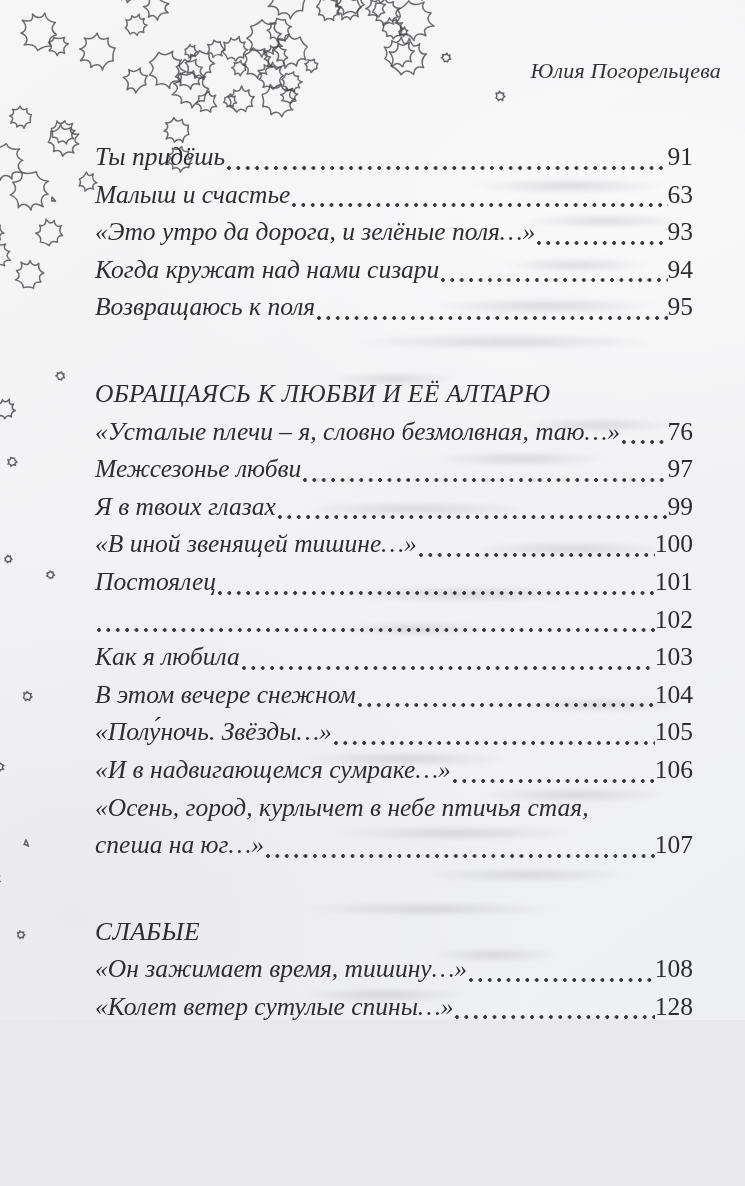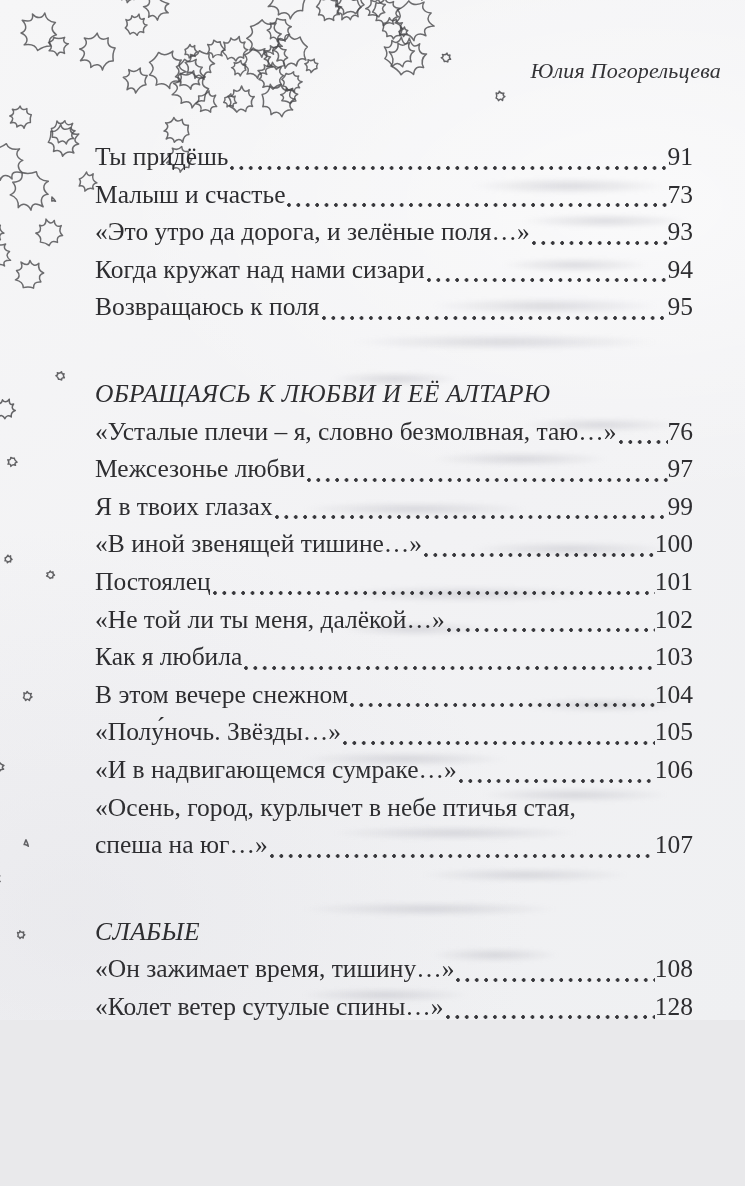--- a/index.html
+++ b/index.html
@@ -20,21 +20,21 @@
     background:radial-gradient(ellipse at center, rgba(150,150,162,.30), rgba(150,150,162,0) 70%);
     filter:blur(2px);pointer-events:none;}
   .leaf-layer{position:absolute;left:0;top:0;width:745px;height:1186px;pointer-events:none;}
   .leaf-layer path{fill:none;stroke:#4a4a4d;stroke-width:1.5;stroke-linejoin:round;stroke-linecap:round;}
   .author{
     position:absolute;top:58px;right:24px;
     font-style:italic;font-size:22px;letter-spacing:.2px;color:#333336;
   }
   .toc{position:absolute;left:95px;top:138px;width:598px;}
   .row{display:flex;align-items:baseline;line-height:37.6px;font-size:25.5px;white-space:nowrap;overflow:hidden;}
-  .row .t{flex:0 0 auto;}
+  .row .t{flex:0 0 auto;font-style:italic;}
   .row .l{
     flex:1 1 auto;min-width:8px;height:4px;
     align-self:flex-end;margin:0 0 6px 2px;
     background-image:radial-gradient(circle at 2px 2px,#36363a 1.55px,rgba(0,0,0,0) 2.1px);
     background-size:9.4px 4px;background-repeat:repeat-x;
   }
   .row .p{flex:0 0 auto;}
   .heading{font-style:italic;margin-top:49px;letter-spacing:.3px;}
   .folio{position:absolute;left:0;right:0;top:1108px;text-align:center;font-size:23px;color:#333336;}
 </style>
@@ -160,21 +160,21 @@
   <div class="toc">
 
     <div class="row">
       <span class="t">Ты придёшь</span>
       <span class="l"></span>
       <span class="p">91</span>
     </div>
     <div class="row">
       <span class="t">Малыш и счастье</span>
       <span class="l"></span>
-      <span class="p">73</span>
+      <span class="p">63</span>
     </div>
     <div class="row">
       <span class="t">«Это утро да дорога, и зелёные поля…»</span>
       <span class="l"></span>
       <span class="p">93</span>
     </div>
     <div class="row">
       <span class="t">Когда кружат над нами сизари</span>
       <span class="l"></span>
       <span class="p">94</span>
@@ -206,21 +206,20 @@
       <span class="t">«В иной звенящей тишине…»</span>
       <span class="l"></span>
       <span class="p">100</span>
     </div>
     <div class="row">
       <span class="t">Постоялец</span>
       <span class="l"></span>
       <span class="p">101</span>
     </div>
     <div class="row">
-      <span class="t">«Не той ли ты меня, далёкой…»</span>
       <span class="l"></span>
       <span class="p">102</span>
     </div>
     <div class="row">
       <span class="t">Как я любила</span>
       <span class="l"></span>
       <span class="p">103</span>
     </div>
     <div class="row">
       <span class="t">В этом вечере снежном</span>

